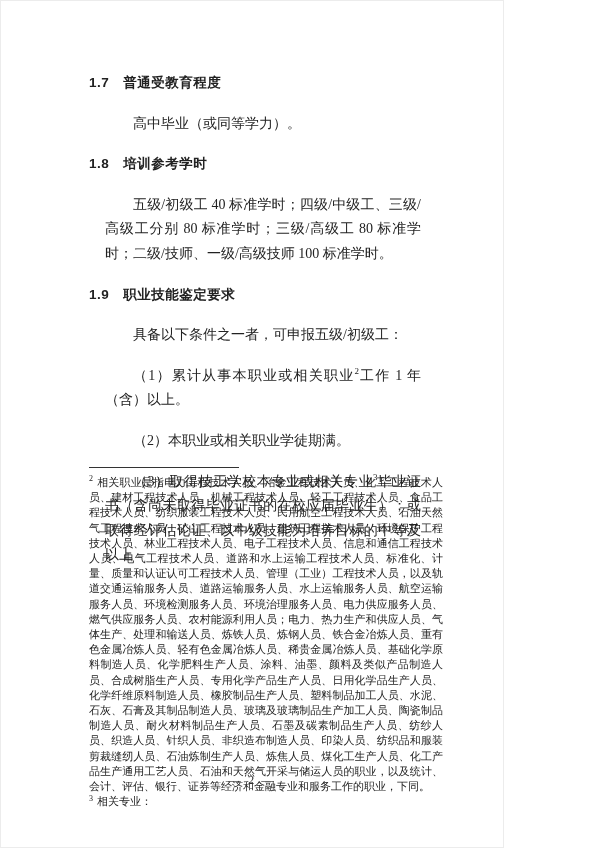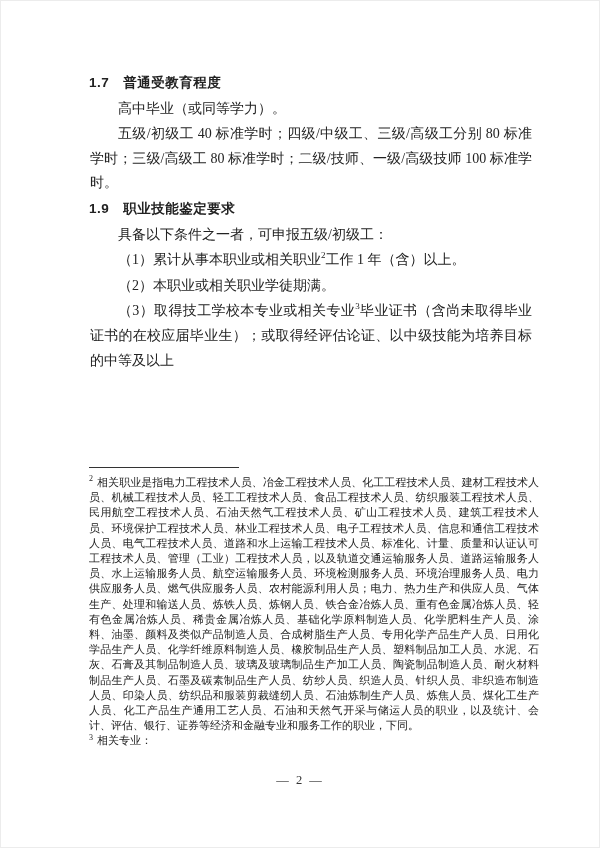--- a/index.html
+++ b/index.html
@@ -1,18 +1,18 @@
 <!DOCTYPE html>
 <html><head>
 <meta charset="utf-8">
 <style>
   html,body{margin:0;padding:0;background:#ffffff;}
   .page{
     position:relative;
-    width:600px;height:848px;
+    width:504px;height:848px;
     background:#ffffff;
     box-sizing:border-box;
     border:1px solid #ececec;
     font-family:"Liberation Serif","DejaVu Serif",serif;
     color:#222;
     overflow:hidden;
   }
   .content{
     position:absolute;
     left:88px;right:66px;top:70px;
@@ -22,21 +22,21 @@
   }
   .content h2{
     font-family:"Liberation Sans","DejaVu Sans",sans-serif;
     font-size:13.5px;
     font-weight:bold;
     margin:0;
     line-height:24.6px;
     letter-spacing:.5px;
   }
   .content p.body{
-    margin:1px;
+    margin:16px;
     text-indent:2em;
   }
   sup.ref{
     font-size:9px;
     line-height:0;
     vertical-align:super;
   }
   .footnotes{
     position:absolute;
     left:88px;right:60px;top:466px;
@@ -70,20 +70,21 @@
 </head>
 <body>
 
 <div class="page">
 
   <div class="content">
 
     <h2>1.7　普通受教育程度</h2>
     <p class="body">高中毕业（或同等学力）。</p>
 
+    <h2>1.8　培训参考学时</h2>
     <p class="body">五级/初级工 40 标准学时；四级/中级工、三级/高级工分别 80 标准学时；三级/高级工 80 标准学时；二级/技师、一级/高级技师 100 标准学时。</p>
 
     <h2>1.9　职业技能鉴定要求</h2>
 
     <p class="body">具备以下条件之一者，可申报五级/初级工：</p>
 
     <p class="body"><span>（1）累计从事本职业或相关职业</span><sup class="ref">2</sup><span>工作 1 年（含）以上。</span></p>
 
     <p class="body">（2）本职业或相关职业学徒期满。</p>
 

